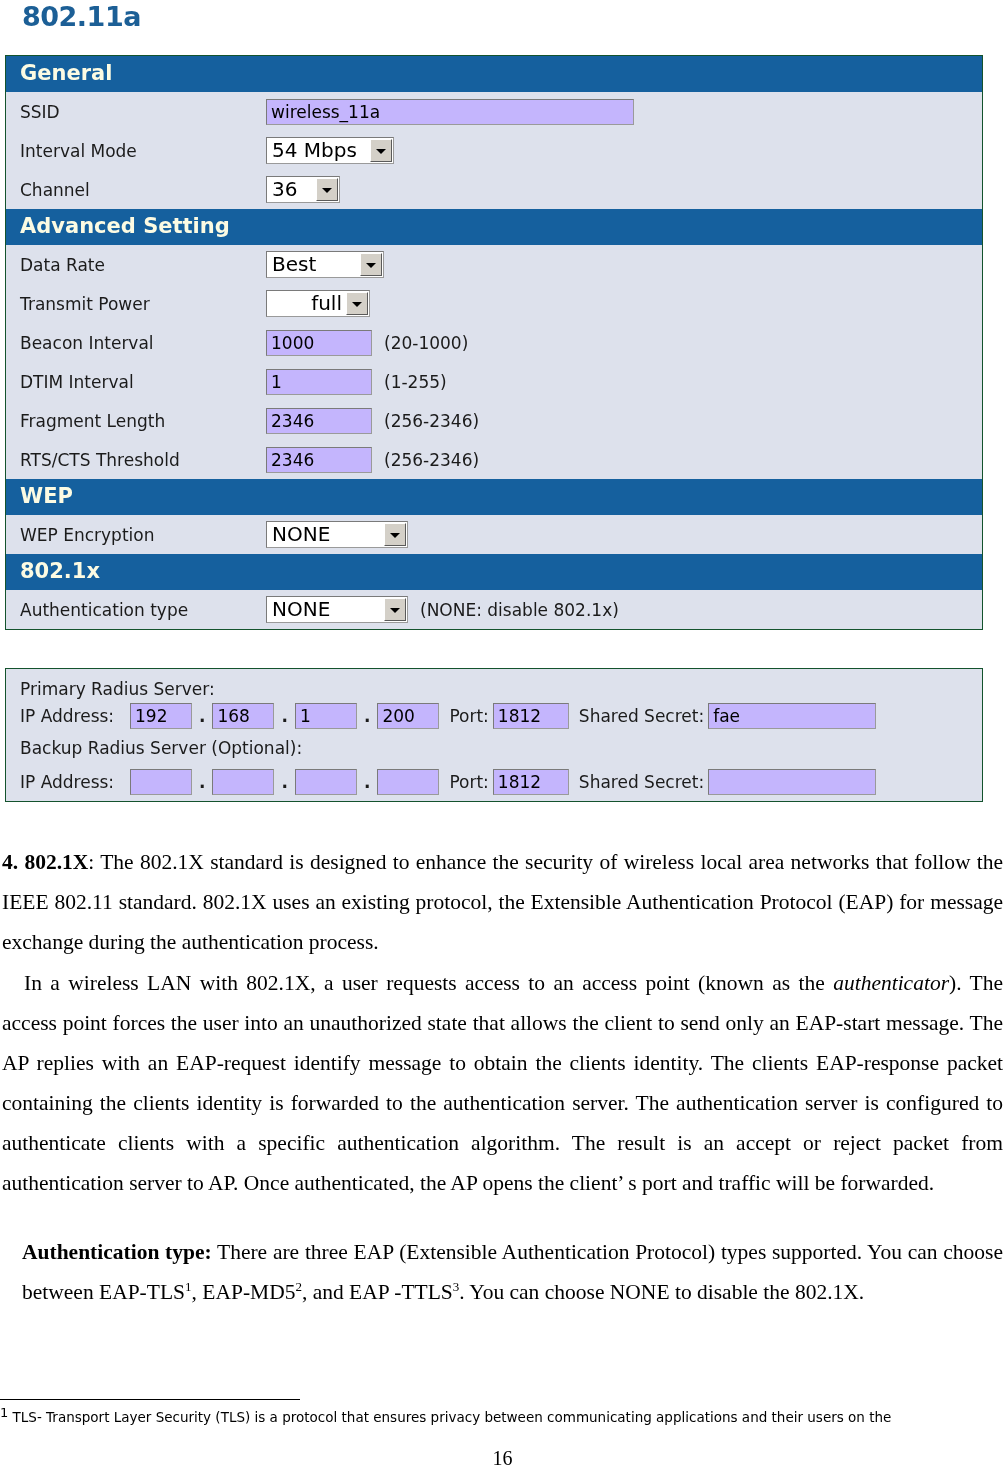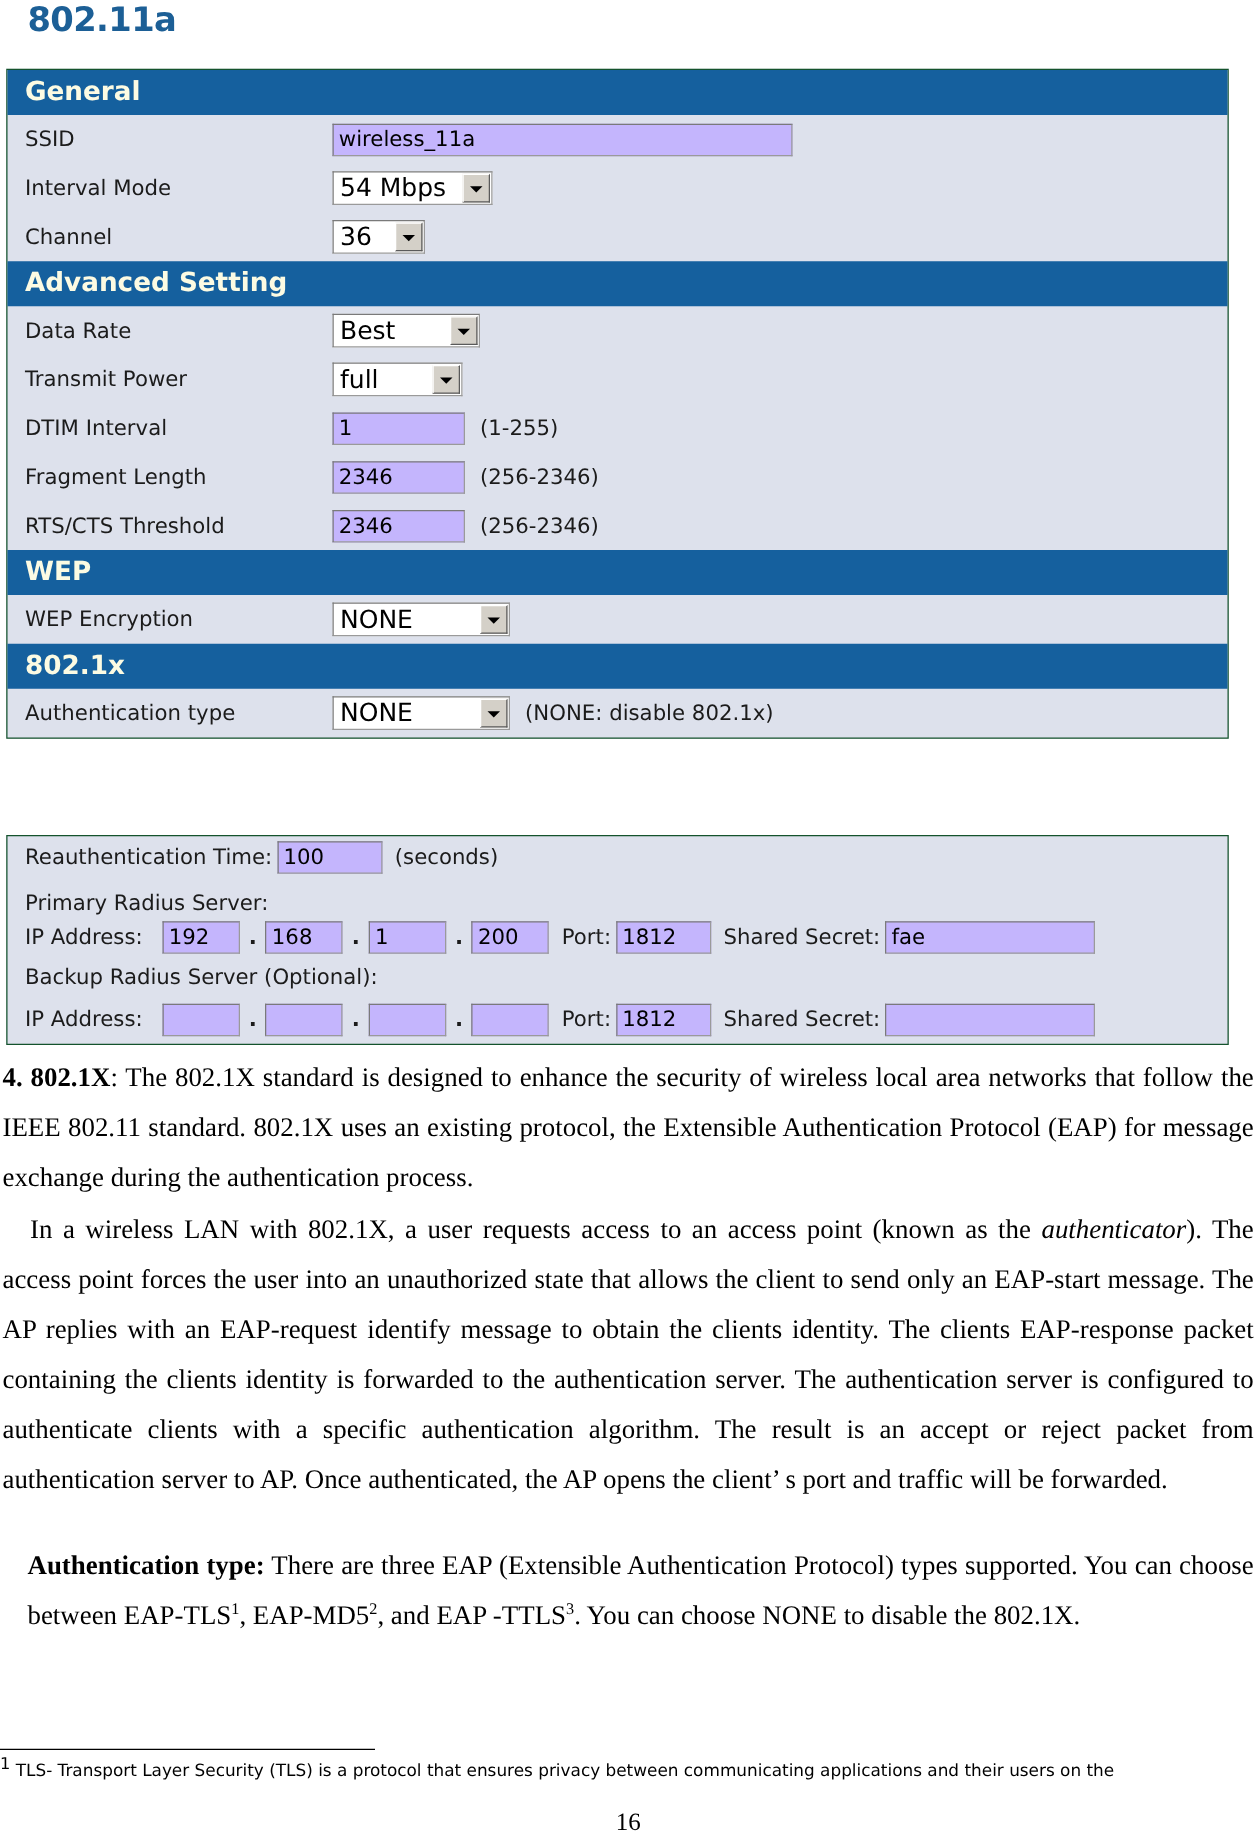--- a/index.html
+++ b/index.html
@@ -128,21 +128,21 @@
     border-left: 5px solid transparent;
     border-right: 5px solid transparent;
     border-top: 5px solid #000;
   }
 
   
   .w-ssid   { width: 368px; }
   .w-mode   { width: 128px; }
   .w-chan   { width: 74px; }
   .w-rate   { width: 118px; }
-  .w-power  { width: 104px; }
+  .w-power  { width: 104px; text-align: right; }
   .w-num    { width: 106px; }
   .w-none2  { width: 142px; }
 
   
   .rline {
     display: flex;
     align-items: center;
     padding-left: 14px;
     height: 34px;
     font-size: 17px;
@@ -246,20 +246,25 @@
   </div>
 
   <div class="row">
     <span class="row-label">Transmit Power</span>
     <span class="sel w-power">
       <span class="val">full</span>
       <span class="arrow"></span>
     </span>
   </div>
 
+  <div class="row">
+    <span class="row-label">Beacon Interval</span>
+    <span class="tf w-num">1000</span>
+    <span class="hint">(20-1000)</span>
+  </div>
 
   <div class="row">
     <span class="row-label">DTIM Interval</span>
     <span class="tf w-num">1</span>
     <span class="hint">(1-255)</span>
   </div>
 
   <div class="row">
     <span class="row-label">Fragment Length</span>
     <span class="tf w-num">2346</span>
@@ -289,25 +294,20 @@
     <span class="sel w-none2">
       <span class="val">NONE</span>
       <span class="arrow"></span>
     </span>
     <span class="hint">(NONE: disable 802.1x)</span>
   </div>
 </div>
 
 <div class="shot" id="panel-radius">
 
-  <div class="rline">
-    <span class="txt">Reauthentication Time:</span>
-    <span class="tf" style="width:84px;margin-left:4px;">100</span>
-    <span class="txt gap-lbl">(seconds)</span>
-  </div>
 
   <div class="rline" style="height:30px;align-items:flex-end;">
     <span class="txt">Primary Radius Server:</span>
   </div>
 
   <div class="rline">
     <span class="txt ipaddr-lbl">IP Address:</span>
     <span class="tf octet">192</span>
     <span class="dot">.</span>
     <span class="tf octet">168</span>

